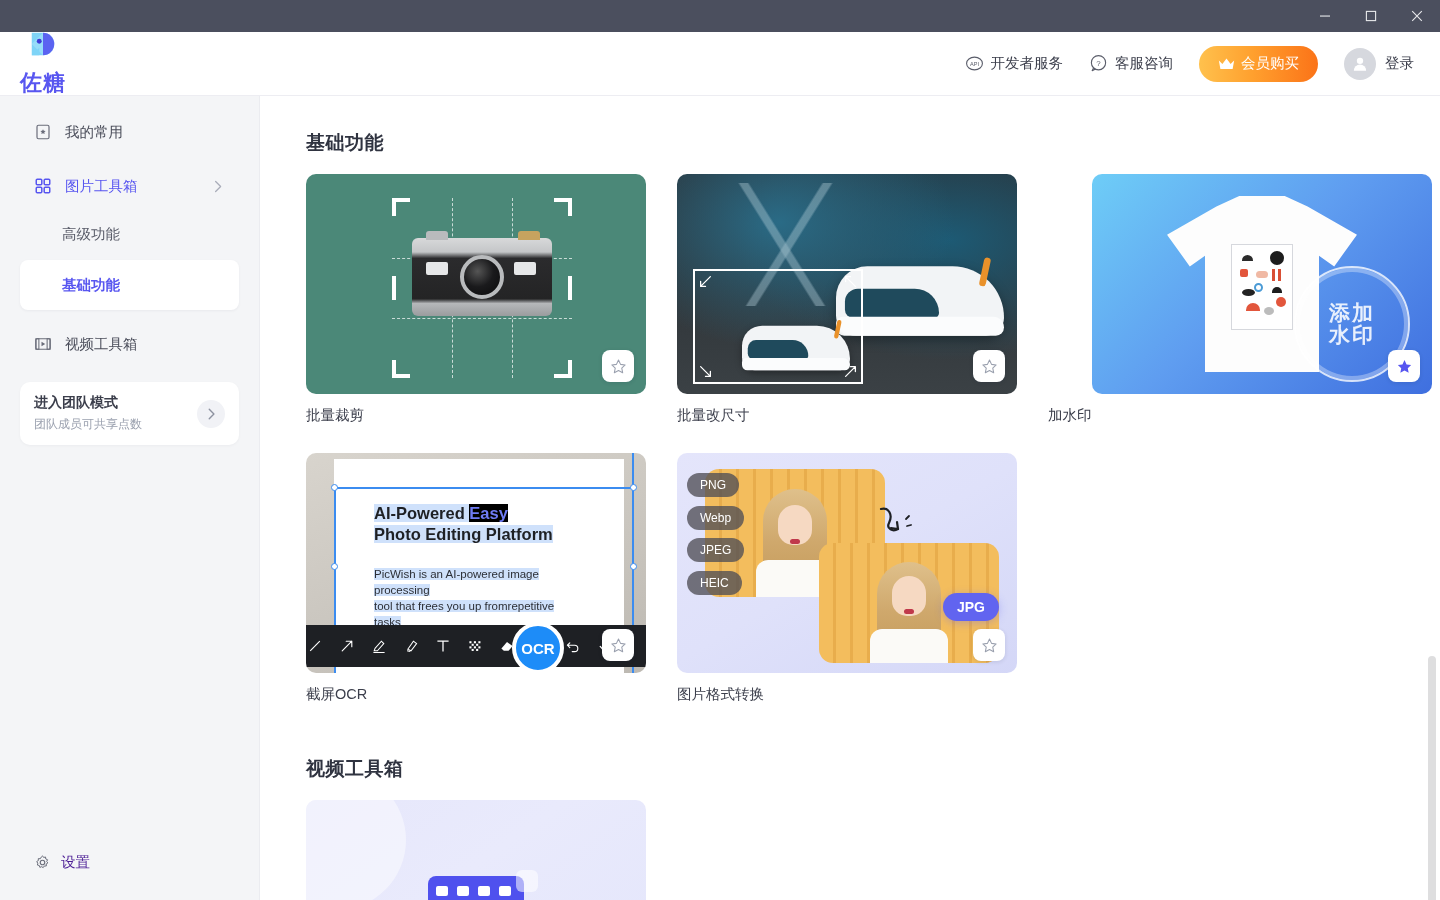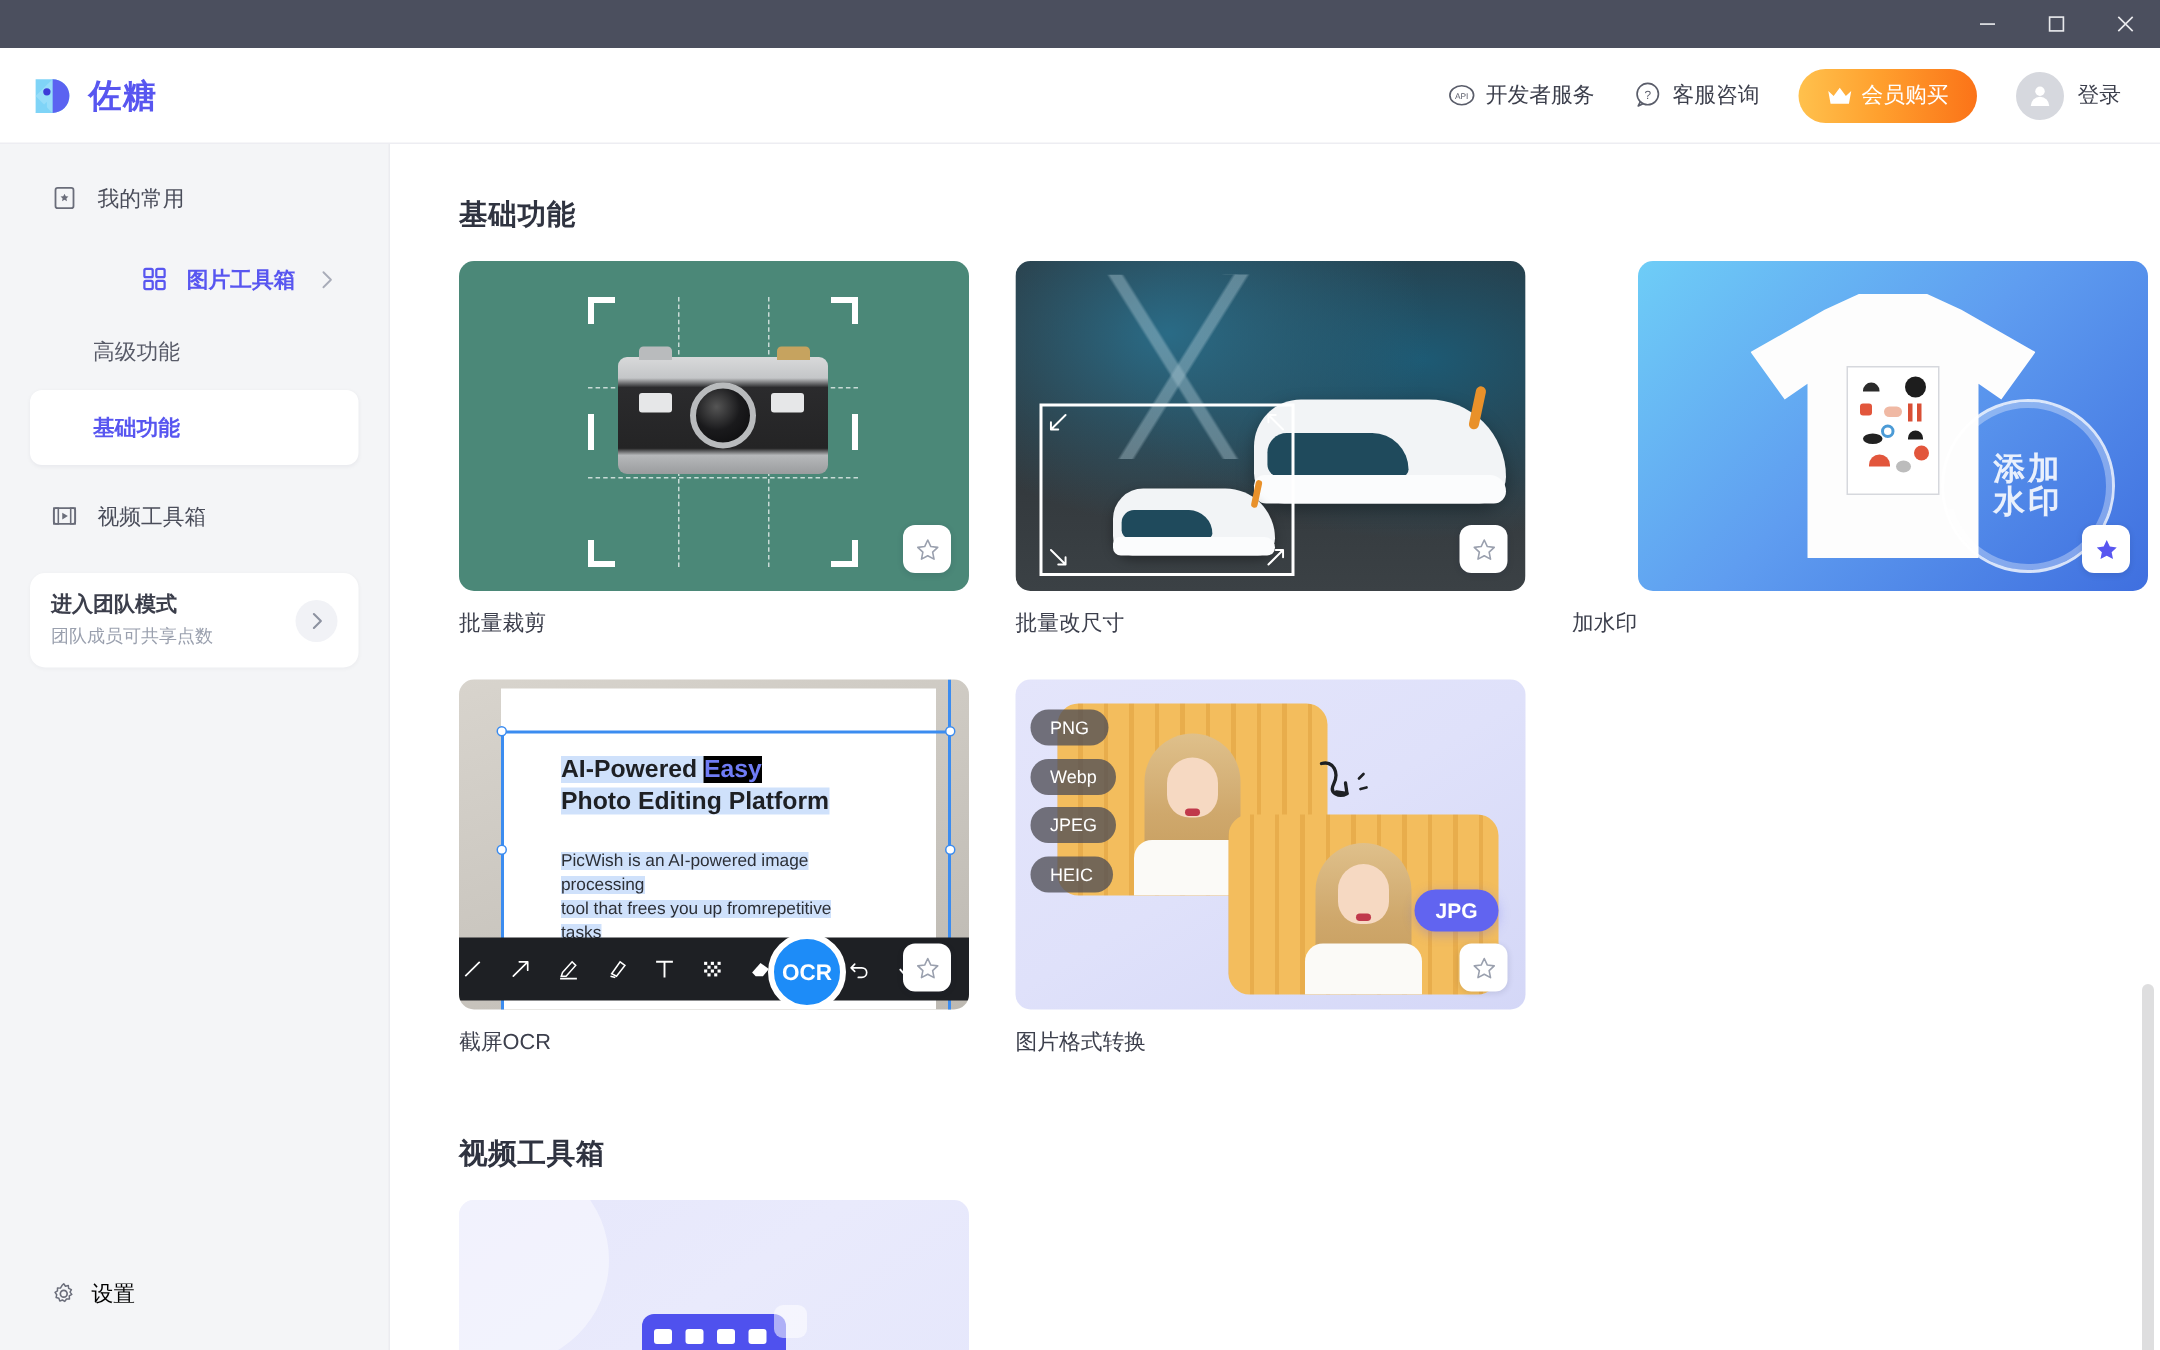--- a/index.html
+++ b/index.html
@@ -27,21 +27,21 @@
   .app { width: 1440px; height: 868px; display: flex; flex-direction: column; }
 
   
   .header {
     height: 64px; background: #ffffff;
     display: flex; align-items: center; justify-content: space-between;
     padding: 0 26px 0 20px;
     border-bottom: 1px solid #ededf2;
     flex: 0 0 64px;
   }
-  .brand { display: flex; align-items: center; gap: 9px; }
+  .brand { display: flex; align-items: center; gap: 9px; flex-direction: column; }
   .brand-name {
     font-size: 22px; font-weight: bold; color: #5856f0; letter-spacing: 1px;
   }
   .header-right { display: flex; align-items: center; gap: 26px; }
   .hdr-link {
     display: flex; align-items: center; gap: 7px;
     font-size: 14.5px; color: #3c3f4c; cursor: pointer; white-space: nowrap;
   }
   .vip-btn {
     display: flex; align-items: center; gap: 6px;
@@ -68,21 +68,21 @@
     display: flex; flex-direction: column;
     padding-top: 14px;
     position: relative;
   }
   .nav-item {
     height: 44px; margin: 0 20px; padding: 0 14px;
     display: flex; align-items: center; gap: 13px;
     border-radius: 8px; cursor: pointer;
     font-size: 14.5px; color: #4a4d5a;
   }
-  .nav-item.group { color: #5856f0; justify-content: flex-end; margin-top: 10px; font-weight: bold; }
+  .nav-item.group { color: #5856f0; justify-content: space-between; margin-top: 10px; }
   .nav-item.group .left { display: flex; align-items: center; gap: 13px; }
   .nav-sub {
     height: 44px; margin: 4px 20px 0 20px; padding: 0 14px 0 42px;
     display: flex; align-items: center;
     border-radius: 8px; cursor: pointer;
     font-size: 14.5px; color: #585b68;
   }
   .nav-sub.active {
     background: #ffffff; color: #5856f0; font-weight: bold;
     box-shadow: 0 1px 3px rgba(20,24,60,.05);
@@ -98,21 +98,21 @@
   .team-title { font-size: 14px; font-weight: bold; color: #3b3e4b; }
   .team-sub { font-size: 12px; color: #9aa0ae; margin-top: 4px; }
   .team-arrow {
     width: 28px; height: 28px; border-radius: 50%; background: #f1f2f6;
     display: flex; align-items: center; justify-content: center; flex: 0 0 28px;
   }
   .sidebar-bottom { margin-top: auto; padding: 0 0 18px 0; }
   .settings-item {
     margin: 0 20px; padding: 0 14px; height: 40px;
     display: flex; align-items: center; gap: 10px;
-    font-size: 14.5px; color: #000000; border-radius: 8px; cursor: pointer;
+    font-size: 14.5px; color: #4c1d95; border-radius: 8px; cursor: pointer;
   }
 
   
   .main {
     flex: 1; min-width: 0; background: #ffffff;
     overflow: hidden; position: relative;
     padding: 34px 46px 0 46px;
   }
   .section-title {
     font-size: 19px; font-weight: bold; color: #2f3340;

